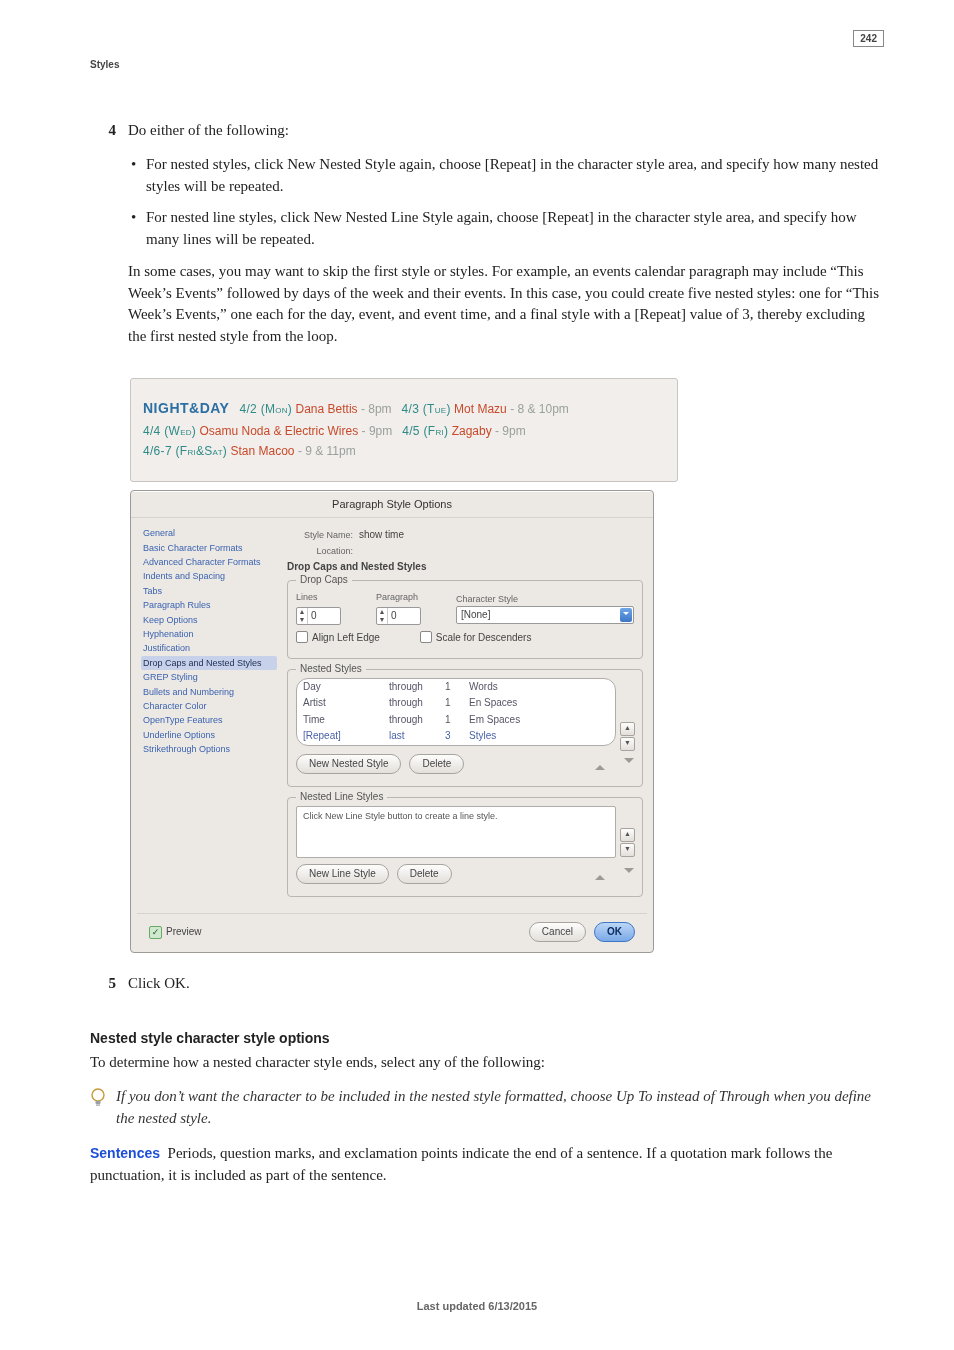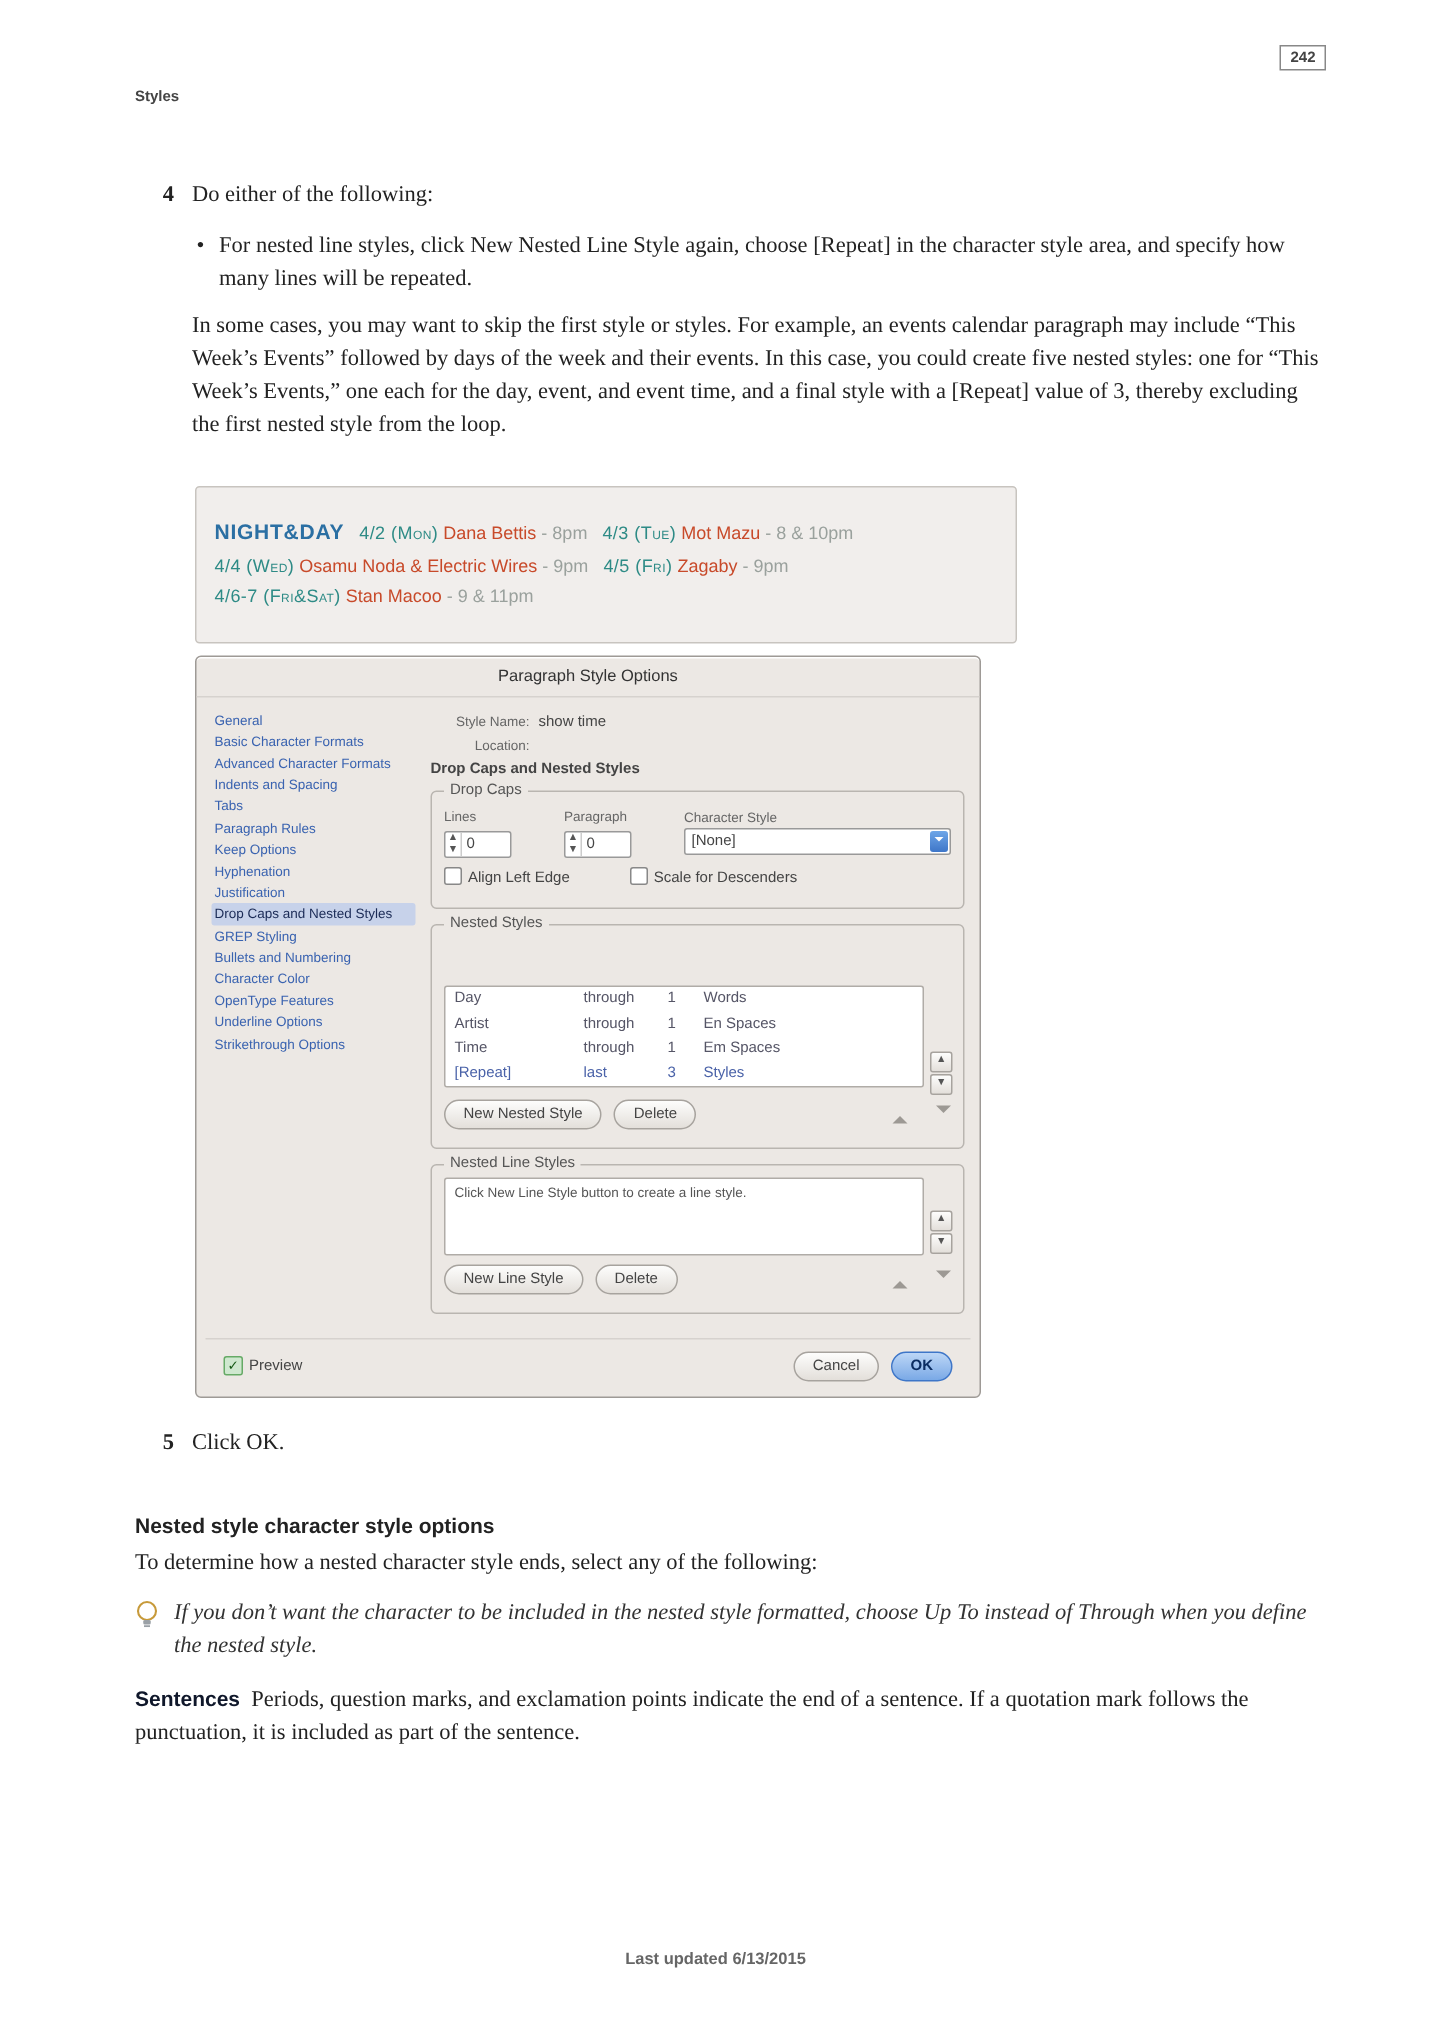--- a/index.html
+++ b/index.html
@@ -53,21 +53,21 @@
   .stepper .arr span{height:8px;}
   .stepper .val{width:26px;text-align:left;padding:0 3px;font-size:10px;}
   .pick{flex:1;display:flex;align-items:center;background:#fff;border:1px solid #999;
     border-radius:2px;height:16px;padding:0 14px 0 4px;position:relative;font-size:10px;}
   .pick::after{content:"";position:absolute;right:1px;top:1px;bottom:1px;width:12px;
     background:linear-gradient(#6ea6e8,#3e76c8);border-radius:2px;}
   .pick::before{content:"";position:absolute;right:4px;top:5px;border:3px solid transparent;
     border-top-color:#fff;z-index:1;}
   .chk{width:10px;height:10px;border:1px solid #888;background:#fff;border-radius:2px;
     display:inline-block;margin-right:4px;vertical-align:-2px;}
-  .ns-list{border:1px solid #b0aca7;background:#fff;border-radius:2px;margin-bottom:6px;margin-top:32px;}
+  .ns-list{border:1px solid #b0aca7;background:#fff;border-radius:12px;margin-bottom:6px;}
   .ns-row{display:flex;font-size:10px;padding:1px 6px;color:#556;}
   .ns-row:last-child{color:#4a62a8;}
   .ns-row>span:nth-child(1){width:86px;}
   .ns-row>span:nth-child(2){width:56px;}
   .ns-row>span:nth-child(3){width:24px;}
   .ns-row>span:nth-child(4){flex:1;}
   .listctrls{width:14px;display:flex;flex-direction:column;justify-content:flex-end;
     gap:1px;padding-bottom:1px;}
   .listctrls .sbtn{width:13px;height:12px;border:1px solid #a7a39e;border-radius:2px;
     background:linear-gradient(#fdfdfc,#e3dfda);font-size:7px;text-align:center;
@@ -88,21 +88,21 @@
   .dlg-foot .spacer{flex:1;}
   .pvchk{width:11px;height:11px;border:1px solid #6a6;background:#cfe8cf;
     border-radius:2px;display:inline-flex;align-items:center;justify-content:center;
     font-size:9px;color:#175a17;margin-right:4px;}
   h3.sub{font:700 14px/1.4 "Myriad Pro","Helvetica Neue",Arial,sans-serif;
     color:#222;margin:22px 0 4px;}
   .tip{display:flex;gap:8px;margin:8px 0 14px;}
   .tip .bulb{width:18px;padding-top:2px;}
   .tip .bulb svg{display:block;}
   .tip .txt{flex:1;font-style:italic;color:#333;}
-  .runin{font:700 14px "Myriad Pro","Helvetica Neue",Arial,sans-serif;color:#0f172a;}
+  .runin{font:700 14px "Myriad Pro","Helvetica Neue",Arial,sans-serif;color:#1d4ed8;}
   .footer{position:absolute;bottom:38px;left:0;right:0;text-align:center;
     font:700 11px "Myriad Pro","Helvetica Neue",Arial,sans-serif;color:#666;}
 </style>
 </head>
 <body>
 
 <div class="page">
 
   <div class="pagehead">
     <div class="section">Styles</div>
@@ -110,20 +110,21 @@
   </div>
 
   <div class="body">
 
     <ol class="steps">
       <li>
         <span class="n">4</span>
         <div class="c">
           <p>Do either of the following:</p>
           <ul class="bul">
+            <li>For nested styles, click New Nested Style again, choose [Repeat] in the character style area, and specify how many nested styles will be repeated.</li>
             <li>For nested line styles, click New Nested Line Style again, choose [Repeat] in the character style area, and specify how many lines will be repeated.</li>
           </ul>
           <p>In some cases, you may want to skip the first style or styles. For example, an events calendar paragraph may include “This Week’s Events” followed by days of the week and their events. In this case, you could create five nested styles: one for “This Week’s Events,” one each for the day, event, and event time, and a final style with a [Repeat] value of 3, thereby excluding the first nested style from the loop.</p>
         </div>
       </li>
     </ol>
 
     <div class="figwrap">
       <div class="ndbox">
         <span class="nd-title">NIGHT&amp;DAY</span>&nbsp;&nbsp;

